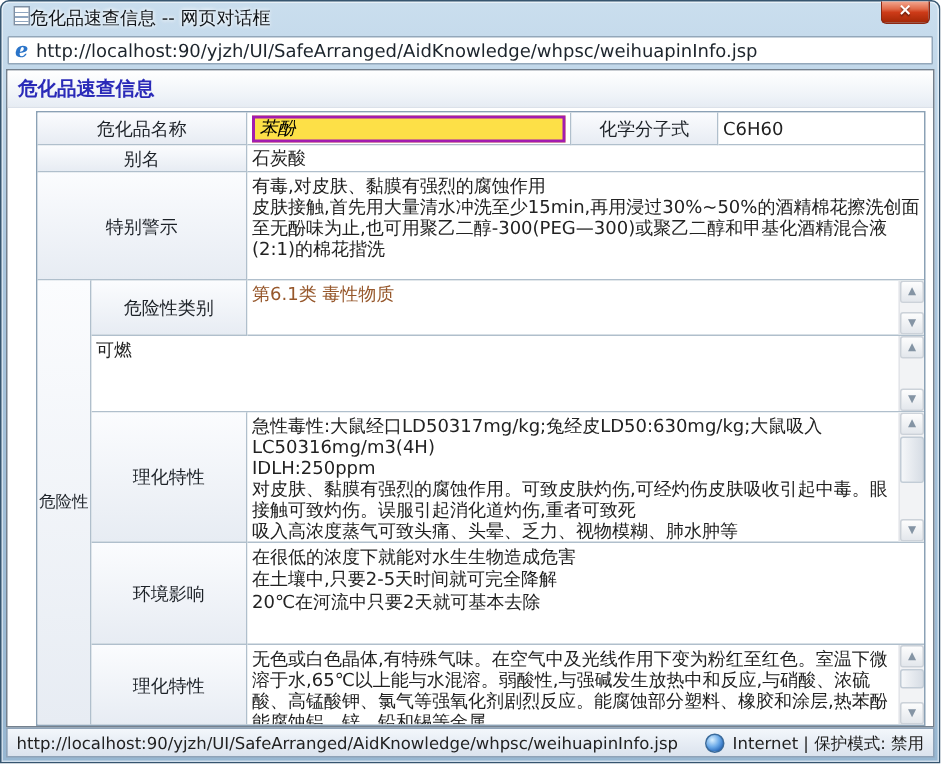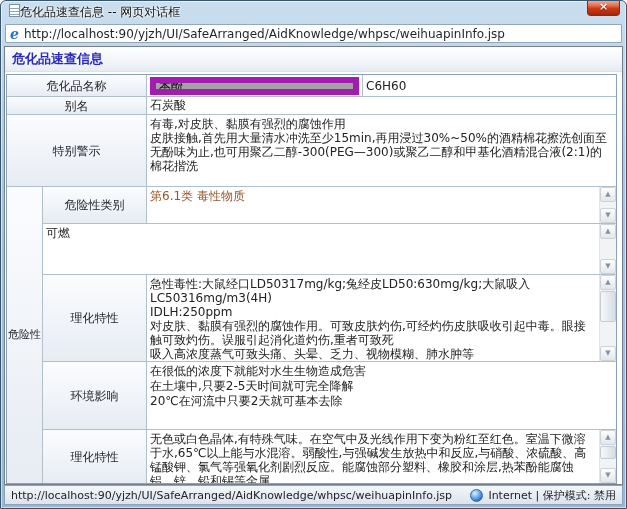--- a/index.html
+++ b/index.html
@@ -56,21 +56,21 @@
     display: flex; flex-direction: column; overflow: hidden;
   }
   .page-header {
     height: 25px; flex: none; display: flex; align-items: center; padding-left: 7px;
     font-size: 13px; font-weight: bold; color: #2a2ab8;
     background: linear-gradient(180deg, #ffffff, #eff3f8 70%, #e6ecf4);
     border-bottom: 1px solid #dbe1ea;
   }
 
   .tbl {
-    flex: 1; min-height: 0; margin: 2px 5px 0 1px;
+    flex: 1; min-height: 0; margin: 2px 5px 0 19px;
     border: 1px solid #8ba1b5;
     display: flex; flex-direction: column; overflow: hidden;
     font-size: 12px; color: #222;
   }
   .tr { display: flex; flex: none; min-width: 0; }
   .cell { border-right: 1px solid #b0bfcc; border-bottom: 1px solid #b0bfcc; min-width: 0; overflow: hidden; }
   .cell.last { border-right: none; }
   .label {
     background: linear-gradient(180deg, #fbfcfe, #e7ecf3);
     display: flex; align-items: center; justify-content: center; text-align: center;
@@ -93,22 +93,22 @@
   .h37 { height: 37px; } .h51 { height: 51px; } .h87 { height: 87px; } .h68 { height: 68px; }
 
   .hz { display: flex; flex: 1; min-height: 0; }
   .hz-group { border-bottom: none; font-size: 11px; white-space: nowrap; }
   .hz-rows { flex: 1; min-width: 0; display: flex; flex-direction: column; overflow: hidden; }
   .tr.hgrow { flex: 1; min-height: 0; }
   .tr.hgrow .cell { border-bottom: none; }
 
   .name-input {
     width: 100%; height: 18px; margin: 1px 0;
-    background: #a3a3a3; border: 6px solid #a21caf;
-    color: #000; font-size: 12px; font-family: inherit; padding: 0 3px; outline: none;
+    background: #fde047; border: 2px solid #a21caf;
+    color: #000; font-size: 12px; font-family: inherit; padding: 0 3px; outline: none; font-style: italic;
   }
 
   
   .vscroll { width: 17px; flex: none; align-self: stretch; margin: -2px -3px -2px 2px; display: flex; flex-direction: column; background: #f2f3f5; border-left: 1px solid #e3e5e9; }
   .vs-btn {
     height: 15px; flex: none;
     background: linear-gradient(180deg, #fdfdfd, #e3e7ec);
     border: 1px solid #ccd2d9; border-radius: 2px;
     color: #8494a4; font-size: 7px; line-height: 13px; text-align: center;
   }
@@ -156,20 +156,21 @@
   <div class="content">
     <div class="page-header">危化品速查信息</div>
 
     <div class="tbl">
 
       <div class="tr h22">
         <div class="cell label w140">危化品名称</div>
         <div class="cell val vcenter w216">
           <input class="name-input" readonly="" value="苯酚" style="">
         </div>
+        <div class="cell label w98">化学分子式</div>
         <div class="cell val vcenter grow last">C6H60</div>
       </div>
 
       <div class="tr h18">
         <div class="cell label w140">别名</div>
         <div class="cell val vcenter grow last">石炭酸</div>
       </div>
 
       <div class="tr h72">
         <div class="cell label w140">特别警示</div>

